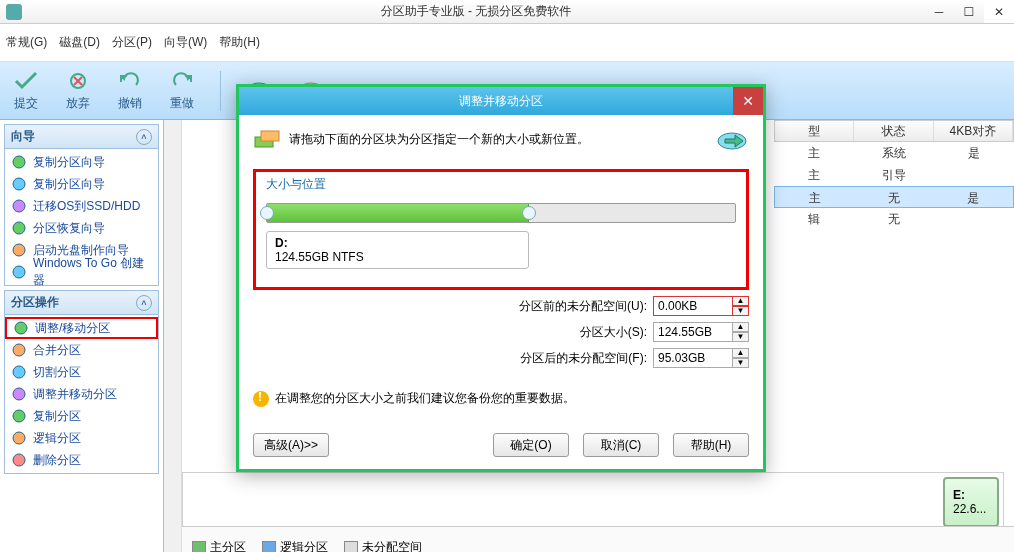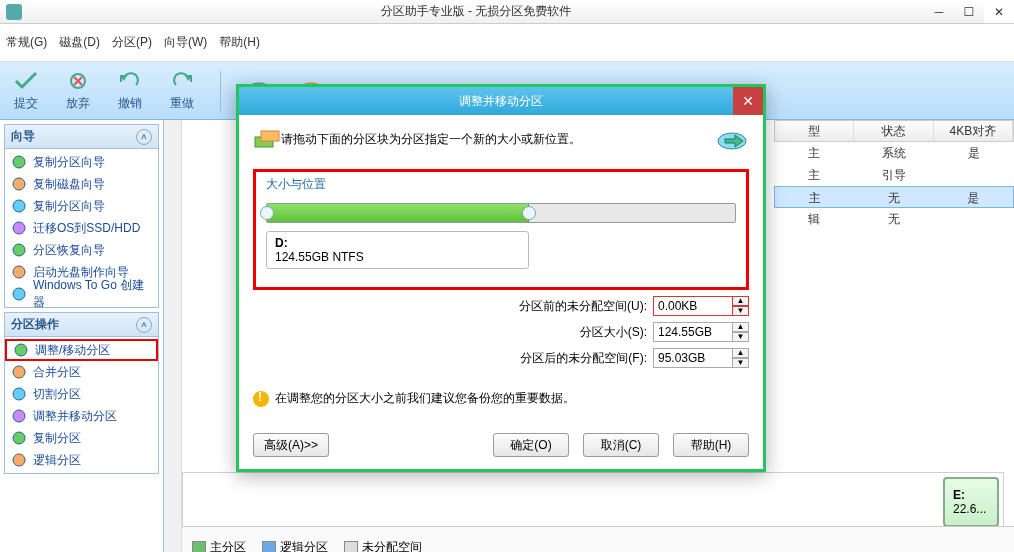--- a/index.html
+++ b/index.html
@@ -55,21 +55,21 @@
 .sw { width: 14px; height: 14px; border: 1px solid #888; }
 .sw.pri { background: #6ec06e; }
 .sw.log { background: #6aa8e8; }
 .sw.un { background: #ddd; }
 
 
 .overlay { position: absolute; left: 236px; top: 84px; width: 530px; background: #fff; border: 3px solid #22c55e; box-shadow: 0 4px 18px rgba(0,0,0,0.3); }
 .dlg-title { height: 28px; background: linear-gradient(#5ec3ec,#2fa8dc); color: #fff; display: flex; align-items: center; justify-content: center; position: relative; font-size: 13px; }
 .dlg-close { position: absolute; right: 0; top: 0; width: 30px; height: 28px; background: #c94040; color: #fff; display:flex; align-items:center; justify-content:center; font-size: 14px; }
 .dlg-body { padding: 10px 14px 6px; }
-.dlg-row1 { display:flex; align-items:center; gap:0; margin-bottom: 16px; justify-content: space-between; }
+.dlg-row1 { display:flex; align-items:center; gap:8px; margin-bottom: 16px; justify-content: space-between; }
 .dlg-row1 .bigico { width: 28px; height: 24px; }
 .dlg-row1 .disk-ico { margin-left:auto; width:34px; height:28px; }
 
 .redbox { border: 3px solid #e00; padding: 6px 10px 18px; margin-bottom: 2px; position: relative; }
 .grp-label { color: #1a6aa8; position: relative; top: -2px; }
 .slider-track { position: relative; height: 20px; margin: 8px 0 10px; border: 1px solid #9a9a9a; border-radius: 2px; background: #e8e8e8; }
 .slider-fill { position: absolute; left: 0; top: 0; bottom: 0; width: 56%; background: linear-gradient(#8fe06b,#5fc23b); border-right: 1px solid #4a2; }
 .handle { position: absolute; top: 50%; width: 14px; height: 14px; border: 1px solid #7aa; background: #eaf6ff; border-radius: 50%; transform: translate(-50%,-50%); }
 .handle.l { left: 0; } .handle.r { left: 56%; }
 .drivebox { border: 1px solid #bbb; border-radius: 3px; padding: 4px 8px; background: #fff; margin-top: -2px; width: 56%; }
@@ -188,28 +188,20 @@
             <span class="sico">
               <svg width="16" height="16">
                 <circle cx="8" cy="8" r="6" fill="#6c6" stroke="#268"></circle>
               </svg>
             </span>
             <span>复制分区向导</span>
           </div>
           <div class="sitem">
             <span class="sico">
               <svg width="16" height="16">
-                <circle cx="8" cy="8" r="6" fill="#fa6" stroke="#268"></circle>
-              </svg>
-            </span>
-            <span>复制磁盘向导</span>
-          </div>
-          <div class="sitem">
-            <span class="sico">
-              <svg width="16" height="16">
                 <circle cx="8" cy="8" r="6" fill="#6cf" stroke="#268"></circle>
               </svg>
             </span>
             <span>复制分区向导</span>
           </div>
           <div class="sitem">
             <span class="sico">
               <svg width="16" height="16">
                 <circle cx="8" cy="8" r="6" fill="#c8f" stroke="#268"></circle>
               </svg>
@@ -288,20 +280,28 @@
             </span>
             <span>复制分区</span>
           </div>
           <div class="sitem">
             <span class="sico">
               <svg width="16" height="16">
                 <circle cx="8" cy="8" r="6" fill="#fa6" stroke="#268"></circle>
               </svg>
             </span>
             <span>逻辑分区</span>
+          </div>
+          <div class="sitem">
+            <span class="sico">
+              <svg width="16" height="16">
+                <circle cx="8" cy="8" r="6" fill="#f88" stroke="#268"></circle>
+              </svg>
+            </span>
+            <span>删除分区</span>
           </div>
         </div>
     </div>
   </div>
   <div class="scrollgutter"></div>
 
   <div class="content">
 
     <div class="rtable">
       <div class="rthead">

